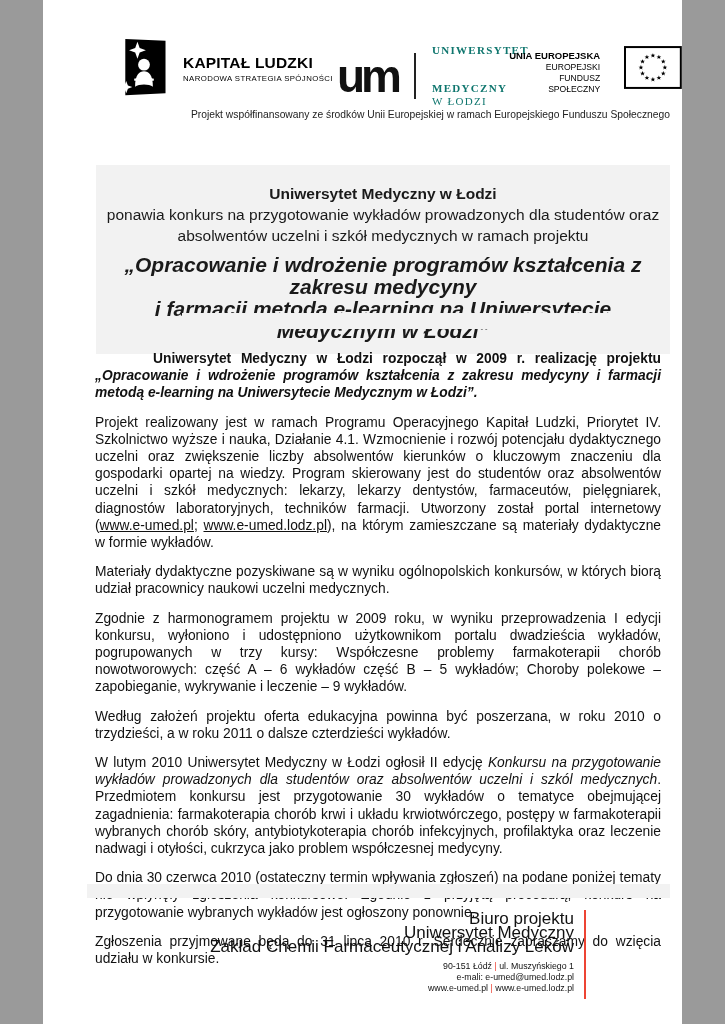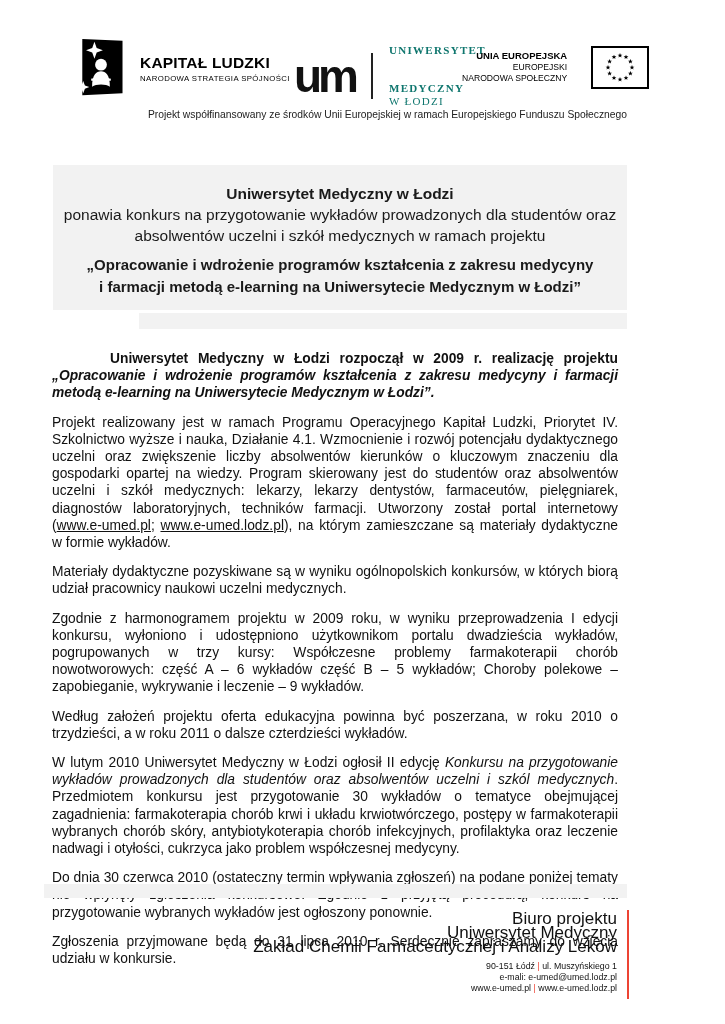--- a/index.html
+++ b/index.html
@@ -1,17 +1,17 @@
 <!DOCTYPE html>
 <html lang="pl" style="--accent: #ed4434; --gray: #f2f2f2;"><head>
 <meta charset="utf-8">
 <style>
   html,body{margin:0;padding:0;background:#9a9a9a;}
   .page{
-    width:725px;height:1024px;background:#ffffff;position:relative;
+    width:639px;height:1024px;background:#ffffff;position:relative;
     margin:0 auto;overflow:hidden;color:#1a1a1a;
     font-family:"Liberation Sans",sans-serif;
   }
   
   .logo-kl{position:absolute;left:72px;top:36px;display:flex;align-items:center;gap:10px;}
   .kl-title{font-size:15.5px;font-weight:bold;letter-spacing:.2px;color:#000;}
   .kl-sub{font-size:7.8px;letter-spacing:.4px;color:#000;margin-top:2px;}
   .logo-um{position:absolute;left:294px;top:44px;display:flex;align-items:center;gap:16px;}
   .um-abbr{font-size:46px;font-weight:800;letter-spacing:-4px;line-height:36px;color:#111;
            font-family:"Liberation Sans",sans-serif;}
@@ -24,21 +24,21 @@
   .eu-text{text-align:right;color:#000;padding-top:4px;}
   .eu-t1{font-size:9.5px;font-weight:bold;line-height:12px;}
   .eu-t2{font-size:8.6px;line-height:11px;}
   .cofinance{position:absolute;left:40px;top:109px;width:587px;text-align:right;
              font-size:10.3px;color:#222;}
   
   .title-box{position:absolute;left:53px;top:165px;width:574px;background:var(--gray);
              text-align:center;box-sizing:border-box;padding:18px 8px 12px 8px;}
   .tb-heading{font-size:15.5px;font-weight:bold;line-height:21px;}
   .tb-subtitle{font-size:15.5px;line-height:21px;}
-  .tb-quote{margin-top:8px;font-size:15px;font-weight:bold;line-height:22px;}
+  .tb-quote{margin-top:8px;font-size:21px;font-weight:bold;font-style:italic;line-height:22px;}
   .spacer-bar{position:absolute;left:139px;top:313px;width:488px;height:16px;background:var(--gray);}
   
   .body-text{position:absolute;left:40px;top:338px;width:590px;
              font-size:13.8px;line-height:17.2px;text-align:justify;color:#111;}
   .body-text p{margin:12px;}
   .body-text p.indent{text-indent:58px;}
   .b{font-weight:bold;}
   .i{font-style:italic;}
   .u{text-decoration:underline;color:inherit;cursor:pointer;}
   .accent{color:var(--accent);}
@@ -78,21 +78,21 @@
       <div class="um-line b1">UNIWERSYTET</div>
       <div class="um-line b2">MEDYCZNY</div>
       <div class="um-line">W ŁODZI</div>
     </div>
   </div>
 
   <div class="logo-eu">
     <div class="eu-text">
       <div class="eu-t1">UNIA EUROPEJSKA</div>
       <div class="eu-t2">EUROPEJSKI</div>
-      <div class="eu-t2">NARODOWA SPOŁECZNY</div>
+      <div class="eu-t2">FUNDUSZ SPOŁECZNY</div>
     </div>
     <svg width="58" height="43" viewBox="0 0 58 43">
       <defs>
         <polygon id="eustar" points="0,-2.4 0.7,-0.74 2.4,-0.74 1.04,0.28 1.48,1.94 0,0.98 -1.48,1.94 -1.04,0.28 -2.4,-0.74 -0.7,-0.74" fill="#000"></polygon>
       </defs>
       <rect x="1" y="1" width="56" height="41" fill="#fff" stroke="#000" stroke-width="2"></rect>
       <use href="#eustar" transform="translate(29,9.5)"></use>
       <use href="#eustar" transform="translate(35,11.1)"></use>
       <use href="#eustar" transform="translate(39.4,15.5)"></use>
       <use href="#eustar" transform="translate(41,21.5)"></use>

